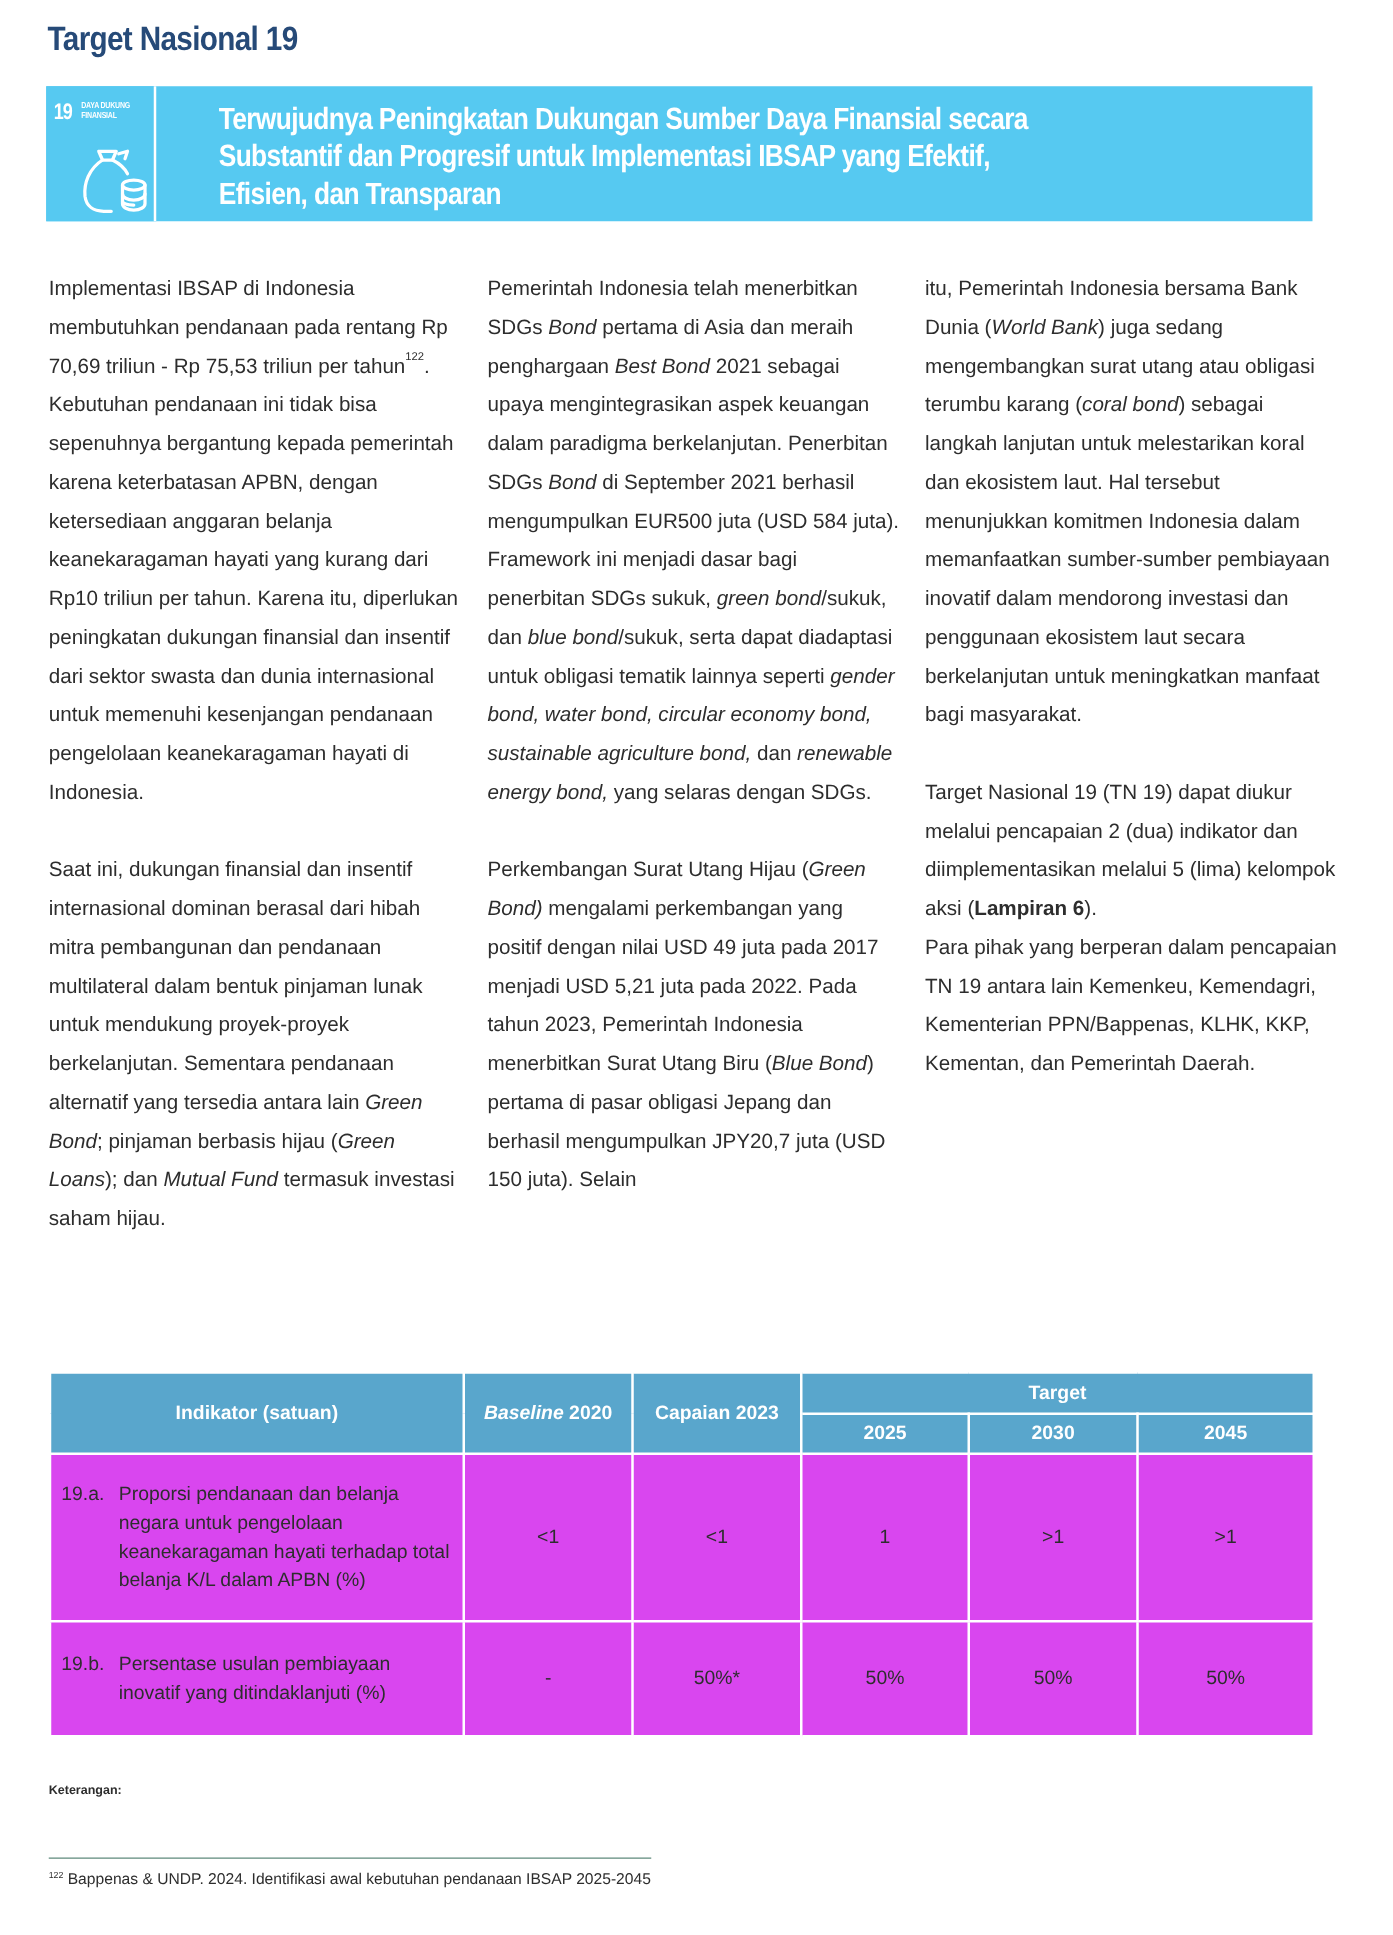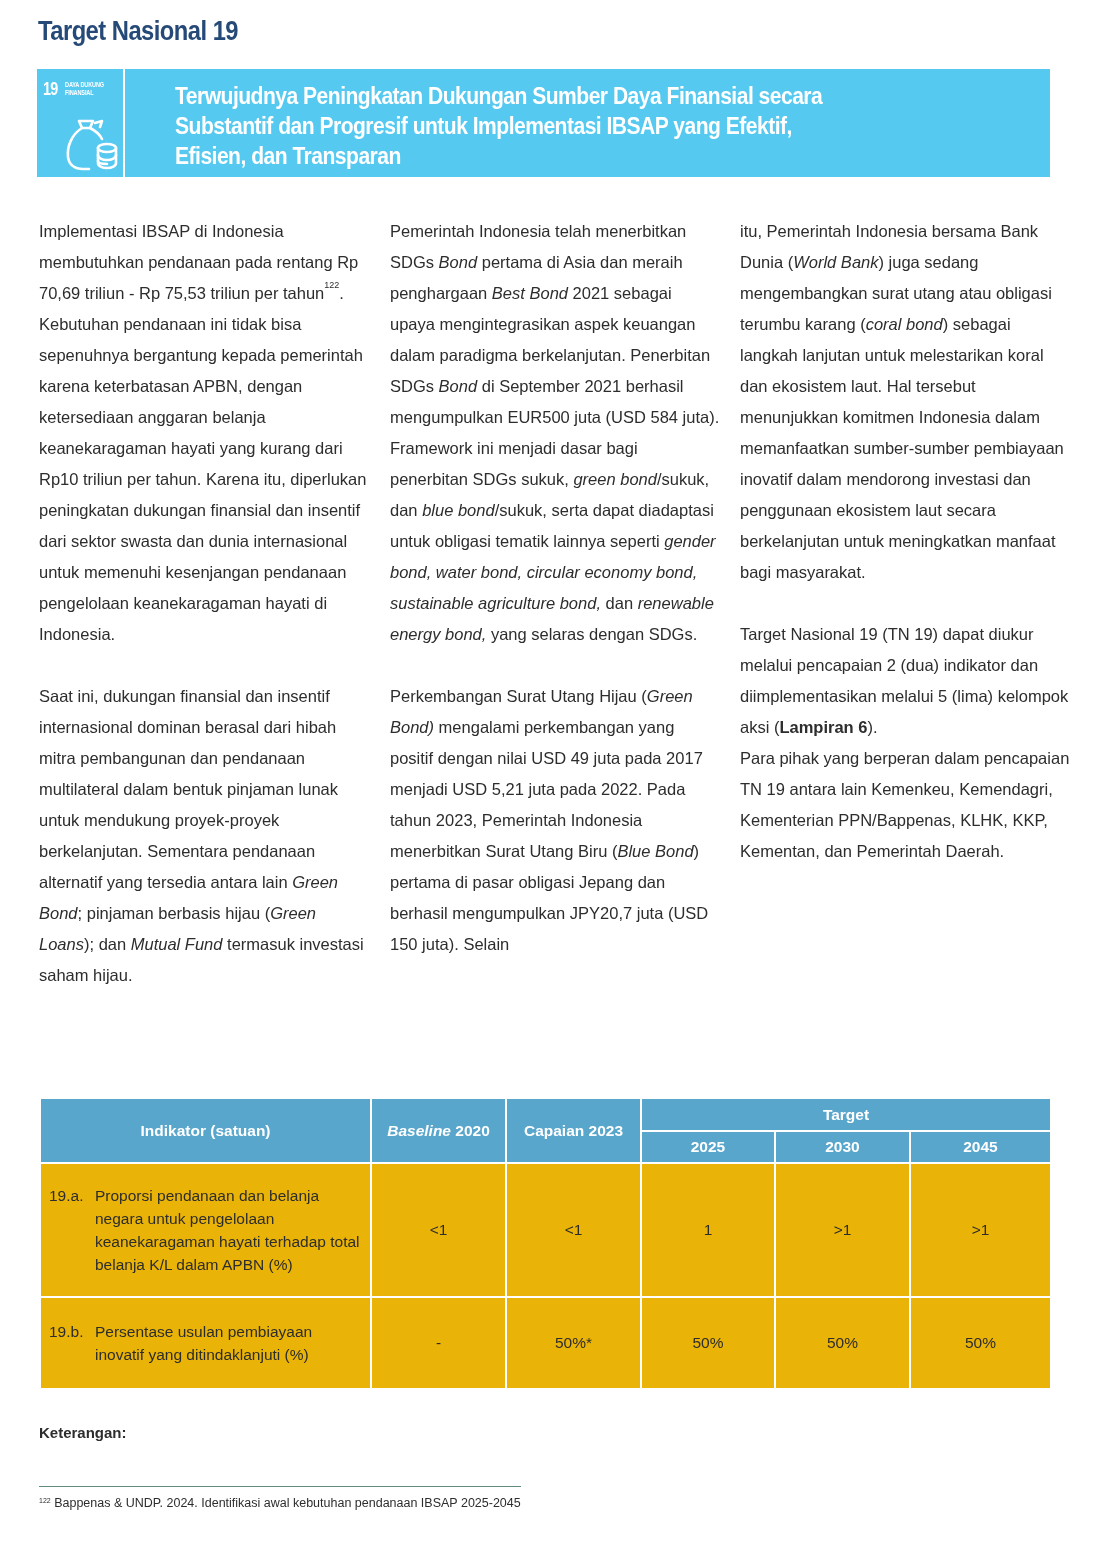--- a/index.html
+++ b/index.html
@@ -58,29 +58,29 @@
     position: absolute; left: 39px; top: 1097px; width: 1011px;
     border-collapse: collapse; table-layout: fixed;
     font-family: "Liberation Sans", sans-serif;
   }
   table.ind th {
     background: #59a6cc; color: #ffffff; font-weight: 700; font-size: 15.5px;
     border: 2px solid #ffffff; text-align: center; padding: 0; margin-top: 40px;
   }
   table.ind th em { font-style: italic; }
   table.ind td {
-    background: #eab308; border: 2px solid #ffffff;
+    background: #d946ef; border: 2px solid #ffffff;
     font-size: 15.5px; color: #2d2d2d; text-align: center; vertical-align: middle;
   }
   table.ind td.ind-cell { text-align: left; padding: 0 10px 0 8px; line-height: 23px; }
   .ind-wrap { display: flex; }
   .ind-code { width: 46px; flex-shrink: 0; }
   .ind-text { flex: 1; }
 
-  .notes { position: absolute; left: 39px; top: 1424px; font-size: 15px; color: #2d2d2d; line-height: 18px; }
+  .notes { position: absolute; left: 39px; top: 1424px; font-size: 10px; color: #2d2d2d; line-height: 18px; }
   .notes-title { font-weight: 700; }
   .notes-item { padding-left: 0; }
   .rule { position: absolute; left: 39px; top: 1486px; width: 482px; height: 1px; background: #5f8a7c; }
   .footnote { position: absolute; left: 39px; top: 1496px; font-size: 12.5px; color: #2d2d2d; }
   .footnote sup { font-size: 7px; line-height: 10px; }
 </style>
 </head>
 <body>
 
 <h1 class="page-title">Target Nasional 19</h1>

